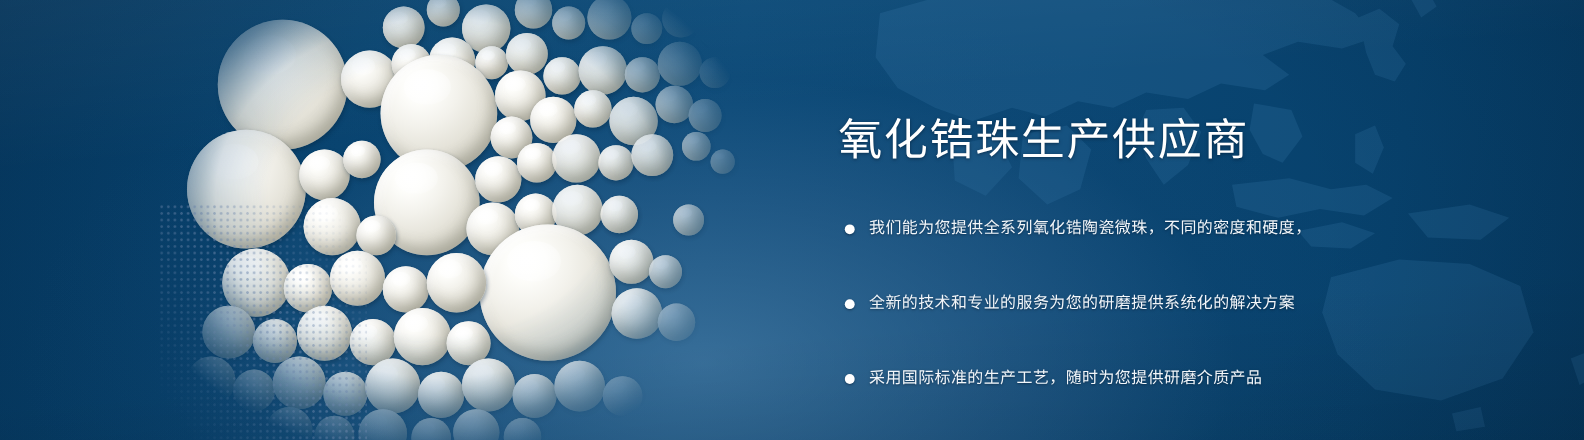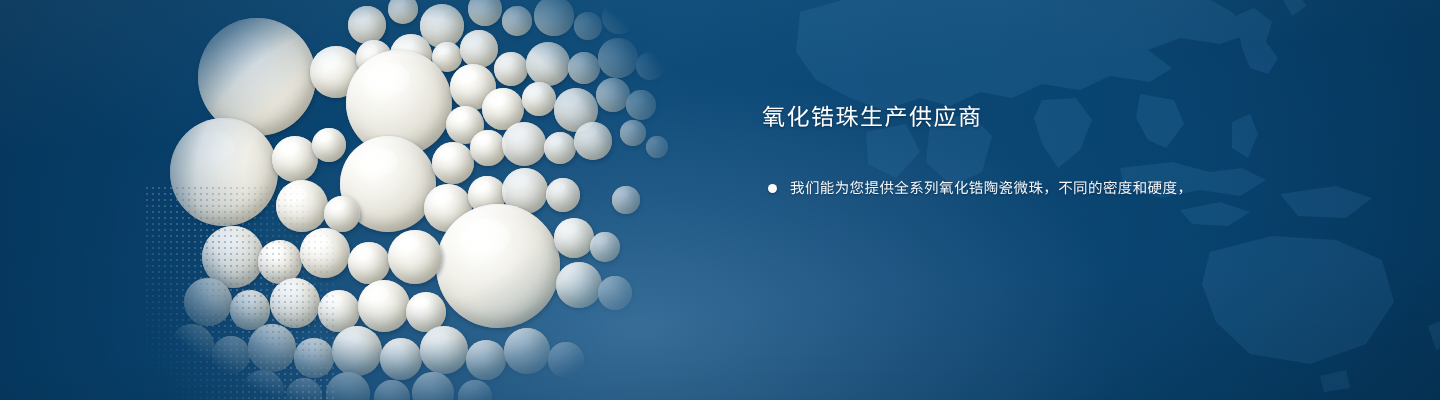--- a/index.html
+++ b/index.html
@@ -118,21 +118,21 @@
     pointer-events:none;
   }
 
   
   .copy{
     position:absolute;
     left:762px; top:104px;
     width:560px;
   }
   .headline{
-    font-size:23px;
+    font-size:40px;
     font-weight:400;
     letter-spacing:1.5px;
     color:#ffffff;
     line-height:1.18;
     text-shadow:0 1px 3px rgba(0,18,36,0.55);
     white-space:nowrap;
     font-family:Liberation Serif, serif;
   }
   .bullets{
     margin-top:26px;
@@ -309,18 +309,26 @@
 
     <h1 class="headline">氧化锆珠生产供应商</h1>
 
     <ul class="bullets">
 
       <li class="bullet">
         <span class="dot"></span>
         <span class="bullet-line">我们能为您提供全系列氧化锆陶瓷微珠，不同的密度和硬度，</span>
       </li>
 
-
+      <li class="bullet">
+        <span class="dot"></span>
+        <span class="bullet-line">全新的技术和专业的服务为您的研磨提供系统化的解决方案</span>
+      </li>
+
+      <li class="bullet">
+        <span class="dot"></span>
+        <span class="bullet-line">采用国际标准的生产工艺，随时为您提供研磨介质产品</span>
+      </li>
 
     </ul>
   </div>
 
 </div>
 
 </body></html>

